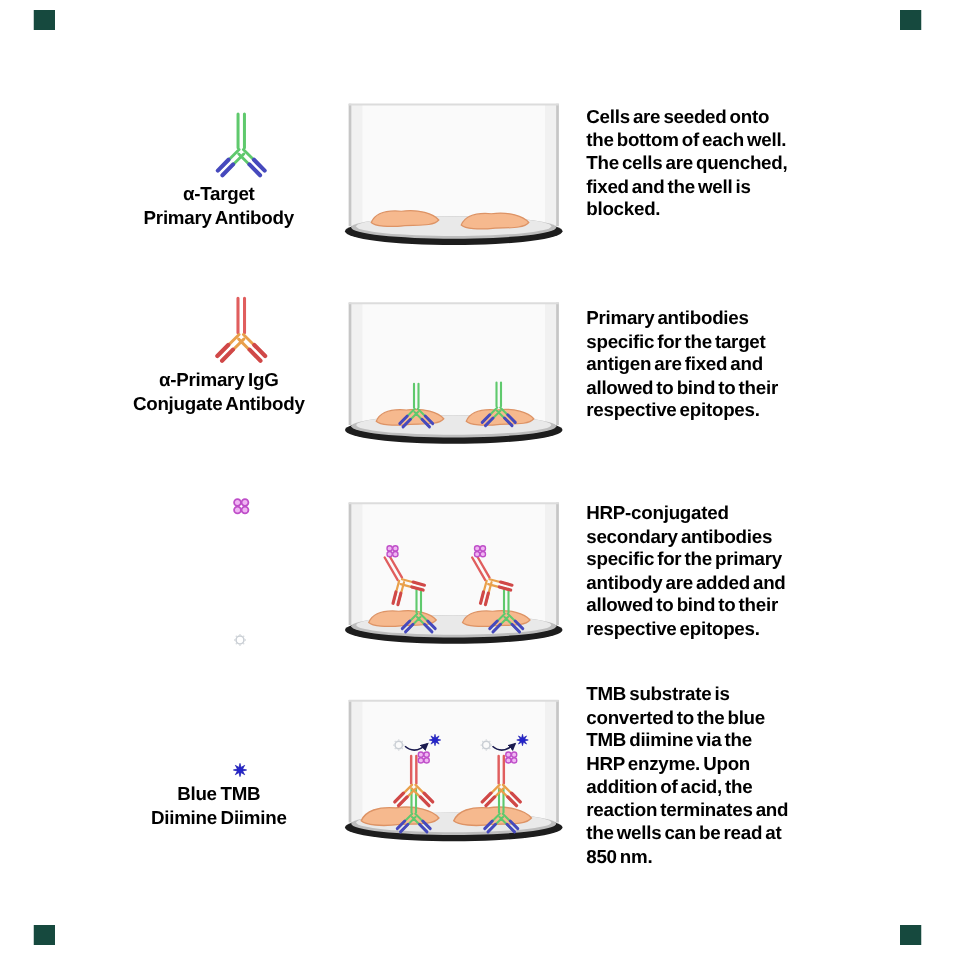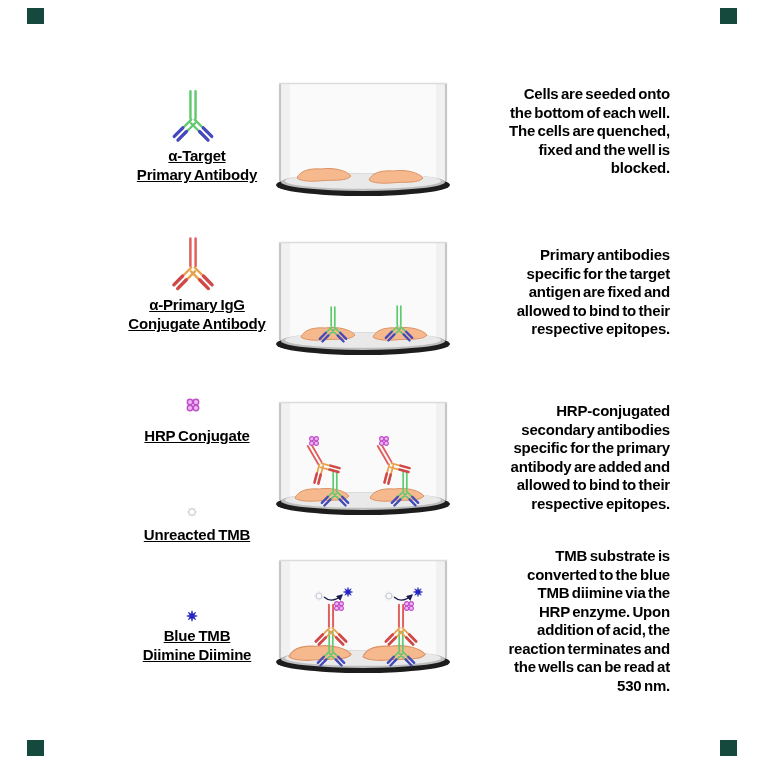--- a/index.html
+++ b/index.html
@@ -1,25 +1,25 @@
 <!DOCTYPE html>
 <html><head>
 <meta charset="utf-8">
 <style>
   html,body{margin:0;padding:0;background:#ffffff;}
   body{width:764px;height:764px;position:relative;overflow:hidden;
        font-family:"Liberation Sans",sans-serif;}
   .stage{position:absolute;left:0;top:0;width:764px;height:764px;background:#fff;}
   .corner{position:absolute;width:17px;height:16px;background:#16493e;}
-  .legend-label{position:absolute;left:87px;width:220px;text-align:center;
+  .legend-label{position:absolute;left:65px;width:220px;text-align:center;
       font-weight:bold;font-size:15px;line-height:19px;color:#000;
-      white-space:pre-line;letter-spacing:-0.2px;word-spacing:-1px;text-decoration:underline;}
-  .desc{position:absolute;left:442px;width:228px;font-weight:bold;font-size:15px;
+      white-space:pre-line;letter-spacing:-0.2px;word-spacing:-1px;}
+  .desc{position:absolute;left:469px;width:228px;font-weight:bold;font-size:15px;
       line-height:18.5px;color:#000;white-space:pre-line;letter-spacing:-0.2px;
-      word-spacing:-1.5px;text-align:right;}
+      word-spacing:-1.5px;text-align:left;}
   .licon,.well{position:absolute;}
 </style>
 </head>
 <body>
 
 <div class="stage">
 
   <div class="corner" style="left:27px;top:8px"></div>
   <div class="corner" style="left:720px;top:8px"></div>
   <div class="corner" style="left:27px;top:740px"></div>
@@ -98,26 +98,24 @@
 
   <svg class="licon" style="left:164px;top:236px" width="58" height="58" viewBox="0 0 58 58">
     <use href="#ab-sec" transform="translate(29,33) scale(1.45)"></use>
   </svg>
   <div class="legend-label" style="top:295px">α-Primary IgG
 Conjugate Antibody</div>
 
   <svg class="licon" style="left:182px;top:395px" width="22" height="20" viewBox="0 0 22 20">
     <use href="#hrp" transform="translate(11,10) scale(1.3)"></use>
   </svg>
-  <div class="legend-label" style="top:426px">HRP Conjugate</div>
 
   <svg class="licon" style="left:183px;top:503px" width="18" height="18" viewBox="0 0 18 18">
     <use href="#tmbg" transform="translate(9,9) scale(1.05)"></use>
   </svg>
-  <div class="legend-label" style="top:525px">Unreacted TMB</div>
 
   <svg class="licon" style="left:182px;top:606px" width="20" height="20" viewBox="0 0 20 20">
     <use href="#tmbb" transform="translate(10,10) scale(1.15)"></use>
   </svg>
   <div class="legend-label" style="top:626px">Blue TMB
 Diimine Diimine</div>
 
   <svg class="well" style="left:273px;top:79px" width="180" height="128" viewBox="0 0 180 128">
     <use href="#wellshell"></use>
     <use href="#cellp" transform="translate(24,88)"></use>
@@ -164,15 +162,15 @@
 antibody are added and
 allowed to bind to their
 respective epitopes.</div>
   <div class="desc" style="top:547px">TMB substrate is
 converted to the blue
 TMB diimine via the
 HRP enzyme. Upon
 addition of acid, the
 reaction terminates and
 the wells can be read at
-530 nm.</div>
+850 nm.</div>
 
 </div>
 
 </body></html>

